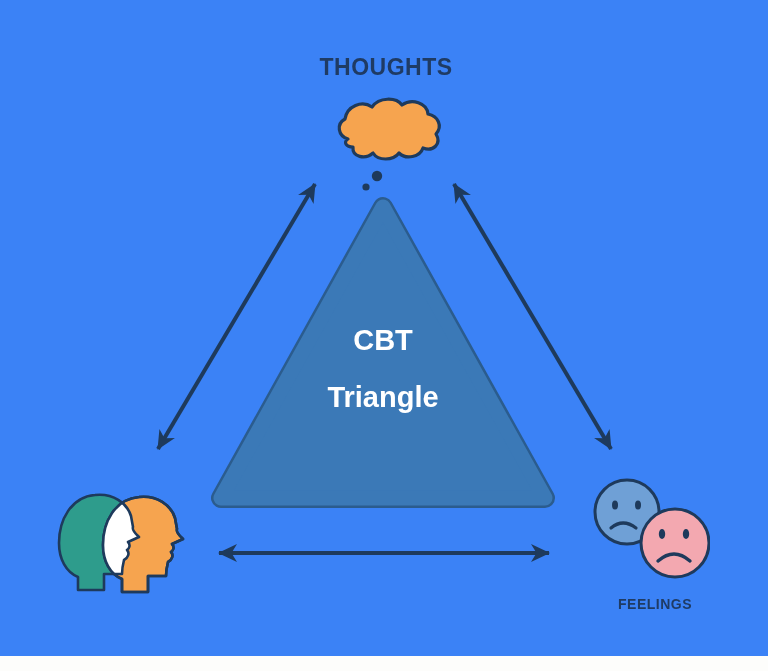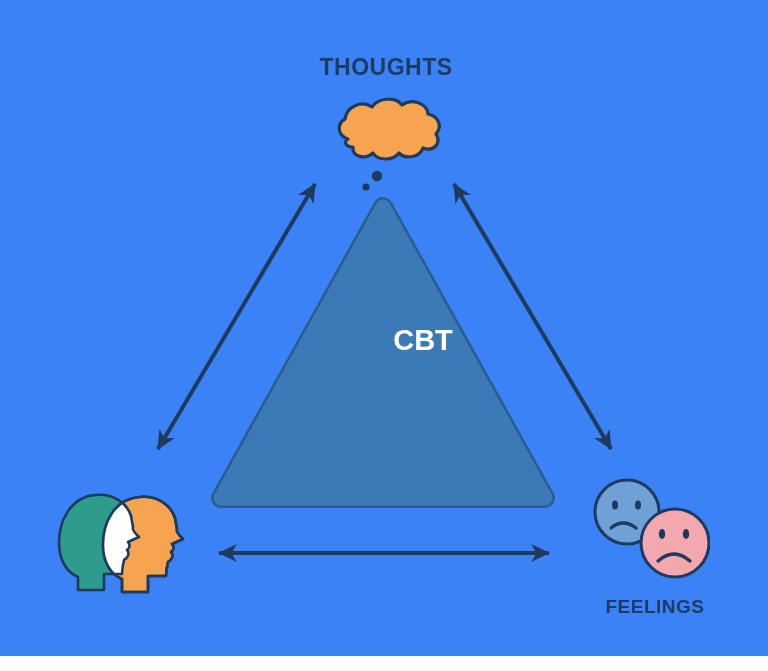--- a/index.html
+++ b/index.html
@@ -8,26 +8,26 @@
     background:#3b82f6;
     font-family:Liberation Sans, sans-serif;
   }
   .label{
     position:absolute;transform:translateX(-50%);
     color:#1F3B64;font-weight:bold;letter-spacing:.5px;
     white-space:nowrap;font-size:22px;
   }
   .label.thoughts{left:386px;top:54px;font-size:23px;}
   .label.behaviors{left:131px;top:596px;font-size:21px;}
-  .label.feelings{left:655px;top:596px;font-size:19px;}
+  .label.feelings{left:655px;top:596px;font-size:14px;}
   .abs{position:absolute;}
   .tri-text{
     position:absolute;left:383px;top:312px;transform:translateX(-50%);
     color:#FFFFFF;font-weight:bold;font-size:29px;line-height:57px;
-    text-align:center;white-space:nowrap;margin-left:40px;
+    text-align:center;white-space:nowrap;
   }
   svg{display:block;}
 </style>
 </head>
 <body>
 
 <div class="canvas">
 
   <div class="label thoughts">THOUGHTS</div>
 
@@ -57,20 +57,21 @@
     <polygon points="383,207 221,498 545,498" stroke-width="20" stroke-linejoin="round" fill="#2B5C8E" stroke="#2B5C8E"></polygon>
     <polygon points="383,207 221,498 545,498" stroke-width="15" stroke-linejoin="round" fill="#3B79B7" stroke="#3B79B7"></polygon>
 
     <line x1="158" y1="449" x2="315" y2="184" stroke-width="4" marker-start="url(#ah)" marker-end="url(#ah)" stroke="#1E3A5C"></line>
     <line x1="454" y1="184" x2="611" y2="449" stroke-width="4" marker-start="url(#ah)" marker-end="url(#ah)" stroke="#1E3A5C"></line>
     <line x1="219" y1="553" x2="549" y2="553" stroke-width="4" marker-start="url(#ah)" marker-end="url(#ah)" stroke="#1E3A5C"></line>
   </svg>
 
   <div class="tri-text">
     <div>CBT</div>
+    <div>Triangle</div>
   </div>
 
   <svg class="abs" style="left:55px;top:482px;" width="130" height="112" viewBox="0 0 130 112">
     <defs>
       <path id="headT" d="M23,108 L23,95
           C11,90 4,77 4,61
           C4,38 16,15 40,13
           C58,11 72,21 76,34
           L78,45
           C77,47 79,50 83,54

